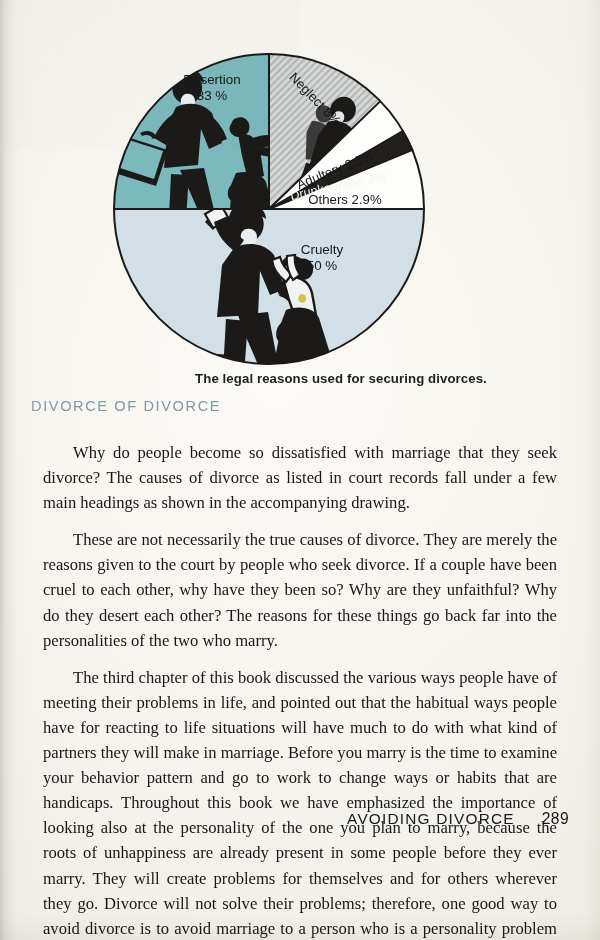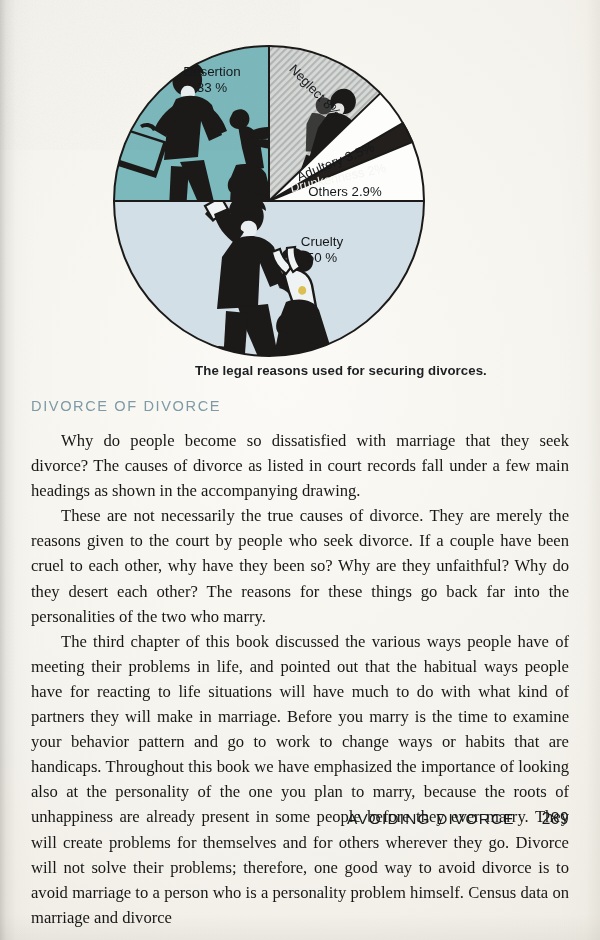--- a/index.html
+++ b/index.html
@@ -40,21 +40,21 @@
     inset: 0;
     pointer-events: none;
     opacity: .5;
     mix-blend-mode: multiply;
   }
 
   
   #figure {
     position: absolute;
     left: 0;
-    top: 8px;
+    top: 16px;
     width: 600px;
     height: 360px;
     text-decoration: underline;
   }
   #pie-svg {
     position: absolute;
     left: 0;
     top: 0;
   }
   #caption {
@@ -89,21 +89,21 @@
     top: 428px;
     width: 538px;
     font-family: "Liberation Serif", serif;
     font-size: 16.6px;
     line-height: 25.1px;
     color: #191715;
     text-align: justify;
     text-justify: inter-word;
   }
   #body-text p {
-    margin: 0;
+    margin: 12px;
     text-indent: 30px;
     -webkit-hyphens: manual;
     hyphens: manual;
   }
   #footer {
     position: absolute;
     left: 31px;
     top: 810px;
     width: 538px;
     display: flex;

